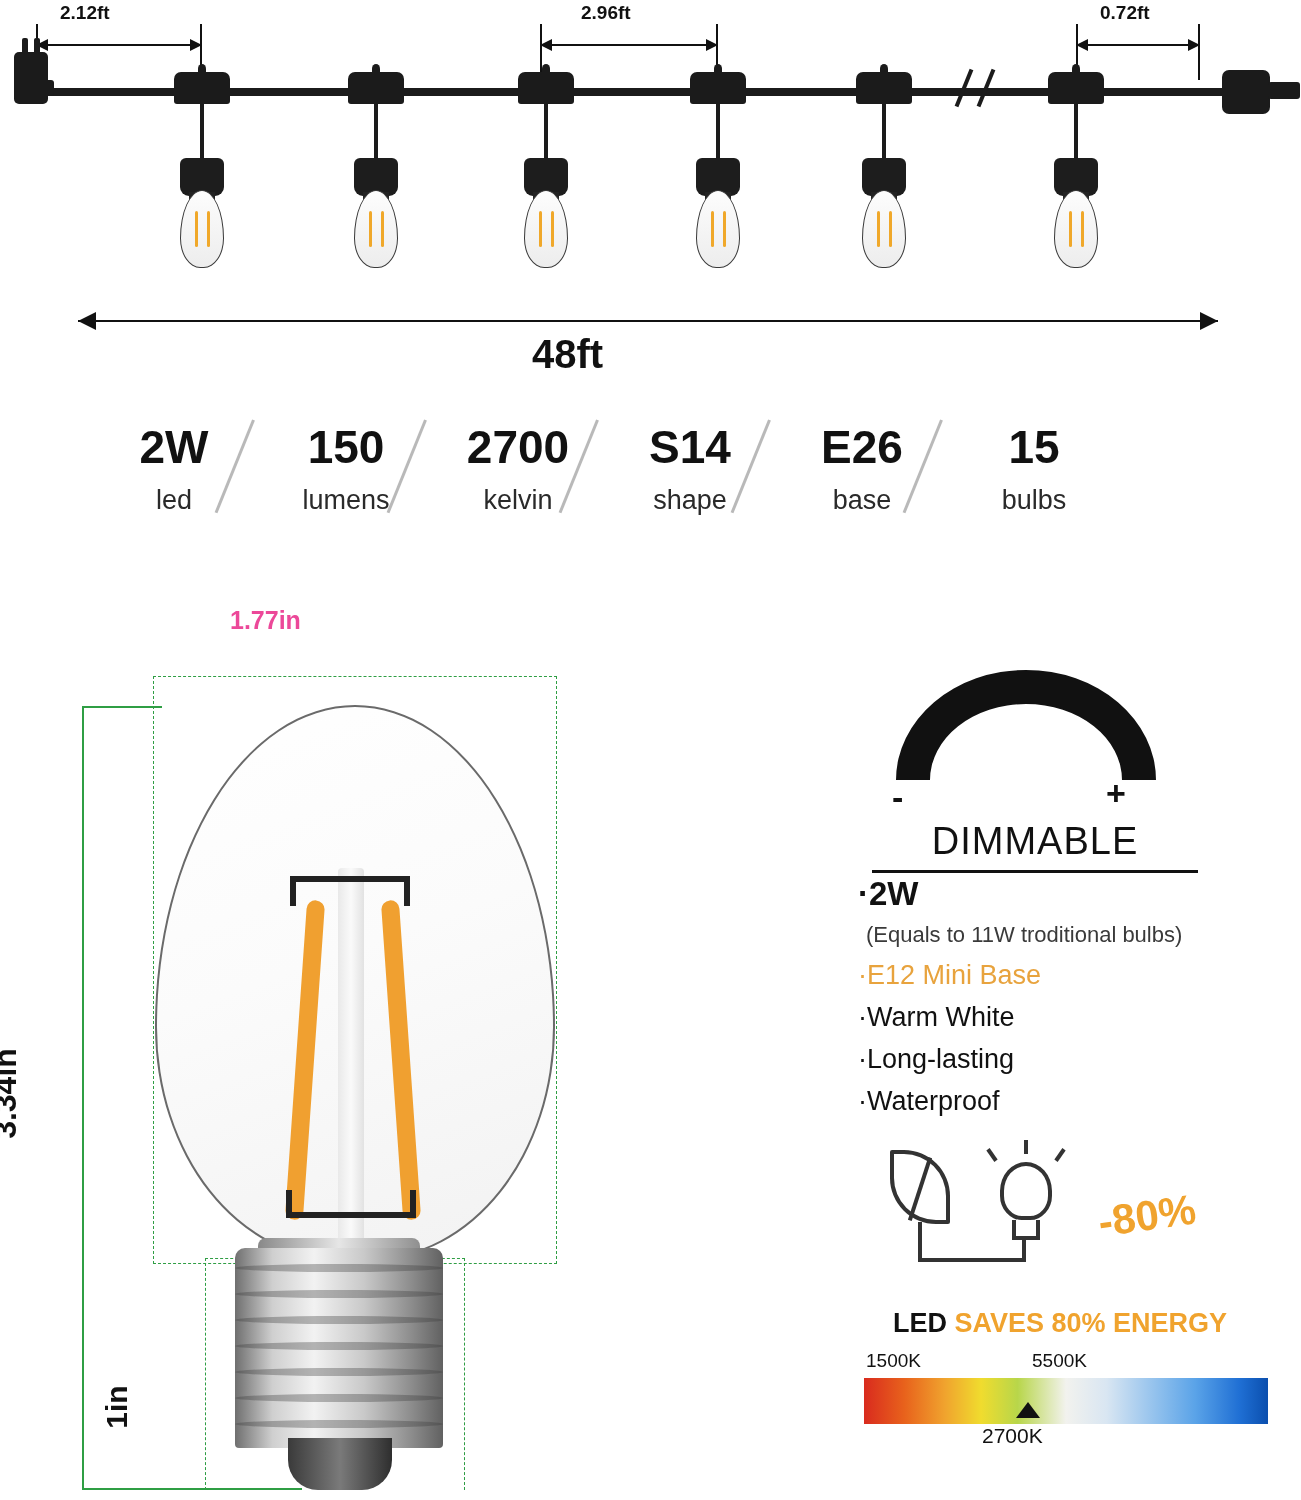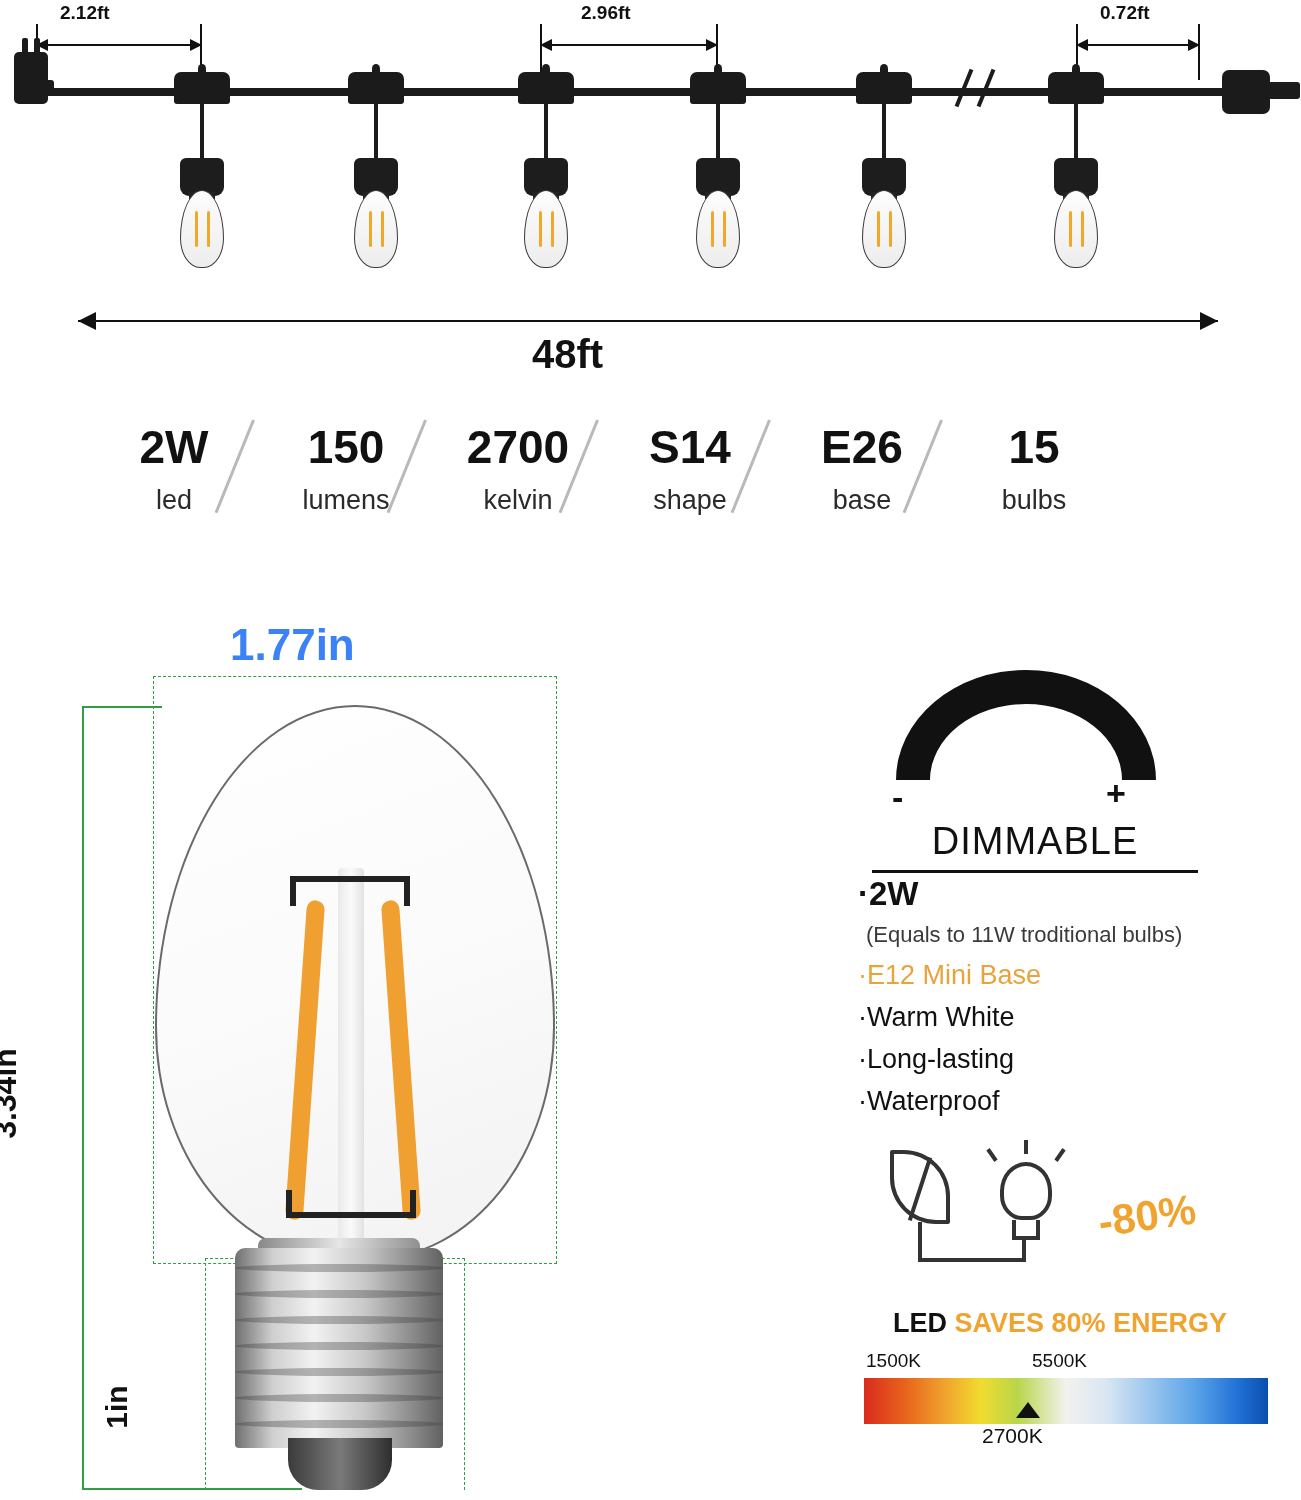--- a/index.html
+++ b/index.html
@@ -120,21 +120,21 @@
   }
   .spec-sep::after {
     content:""; position:absolute; left:14px; top:0; width:3px; height:100px;
     background:#b9b9b9; transform:rotate(22deg); transform-origin:top center;
   }
 
   .g-box { position:absolute; border:1.6px dashed #2f9e44; }
   .g-line { position:absolute; background:#2f9e44; }
 
   #w-label {
-    position:absolute; left:230px; top:620px; font-size:44px; font-weight:bold; color:#3b82f6;
+    position:absolute; left:230px; top:606px; font-size:25px; font-weight:bold; color:#ec4899;
   }
   #h-label {
     position:absolute; left:-40px; top:1075px; font-size:32px; font-weight:bold; color:#111;
     transform:rotate(-90deg); transform-origin:center;
   }
   #base-label {
     position:absolute; left:95px; top:1390px; font-size:30px; font-weight:bold; color:#111;
     transform:rotate(-90deg); transform-origin:center;
   }
 

